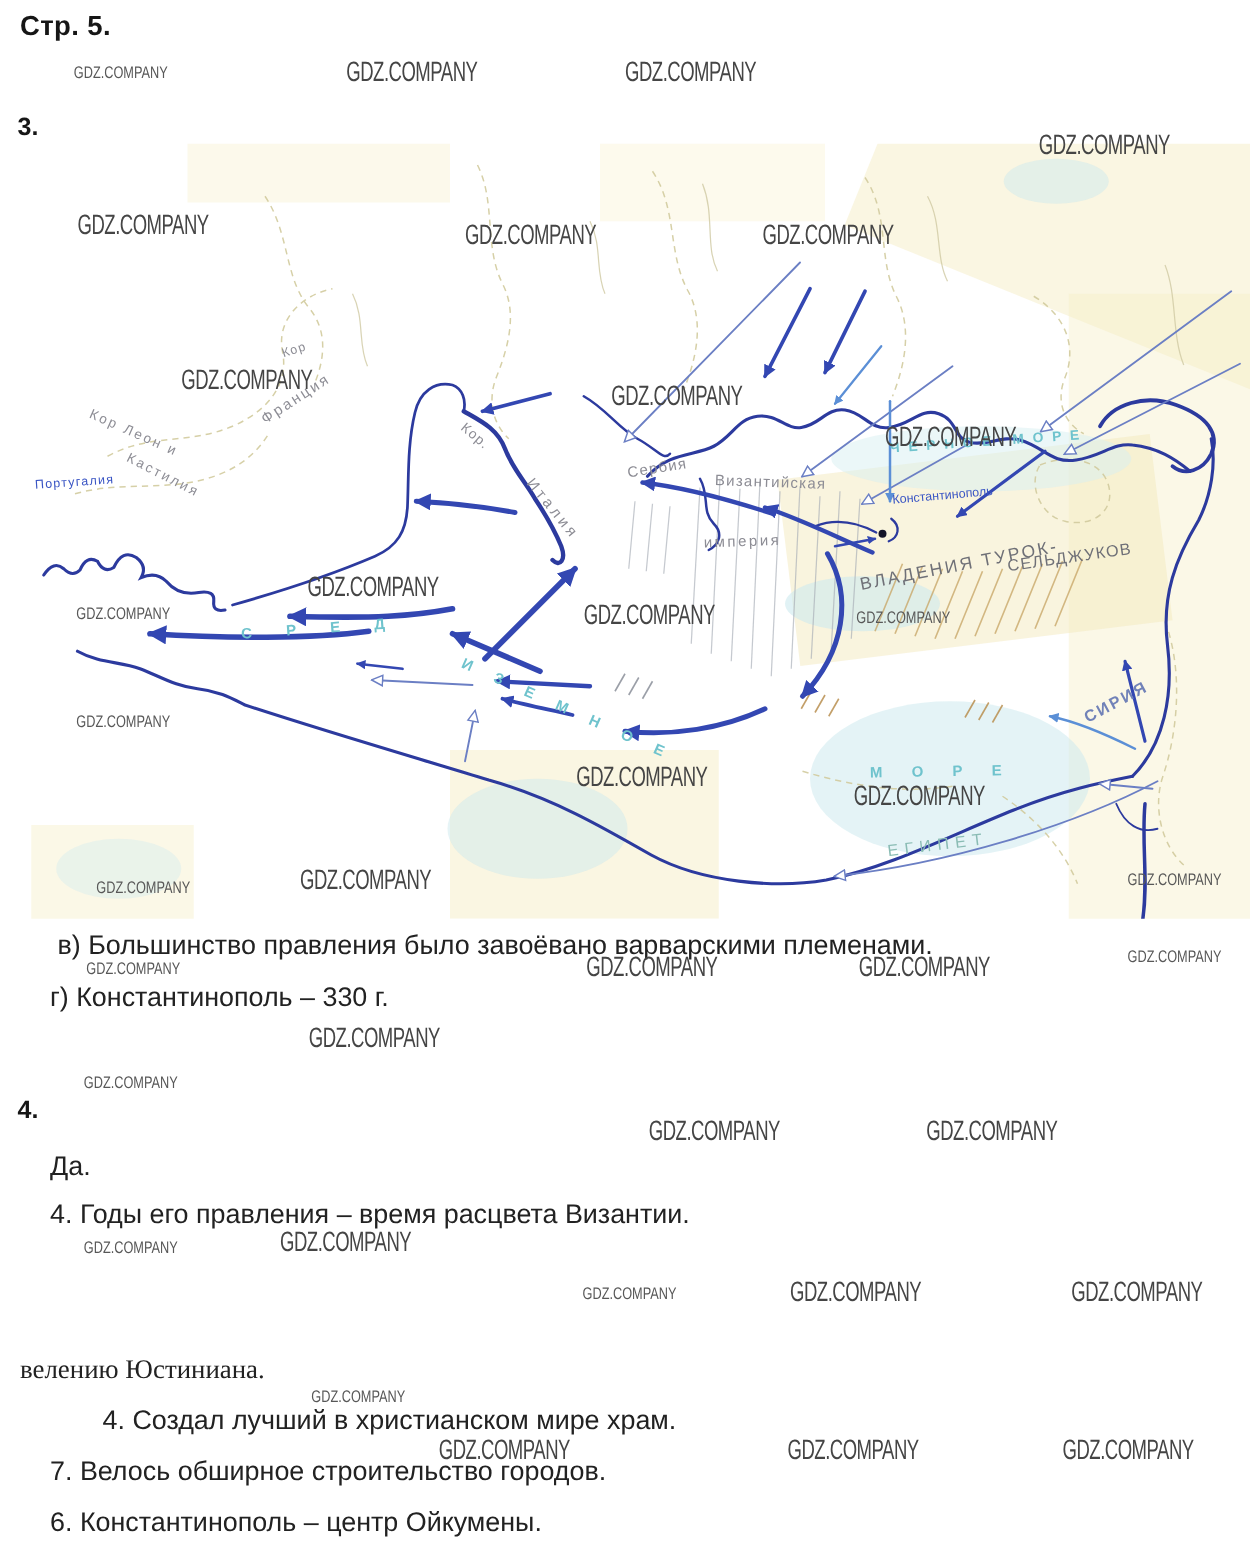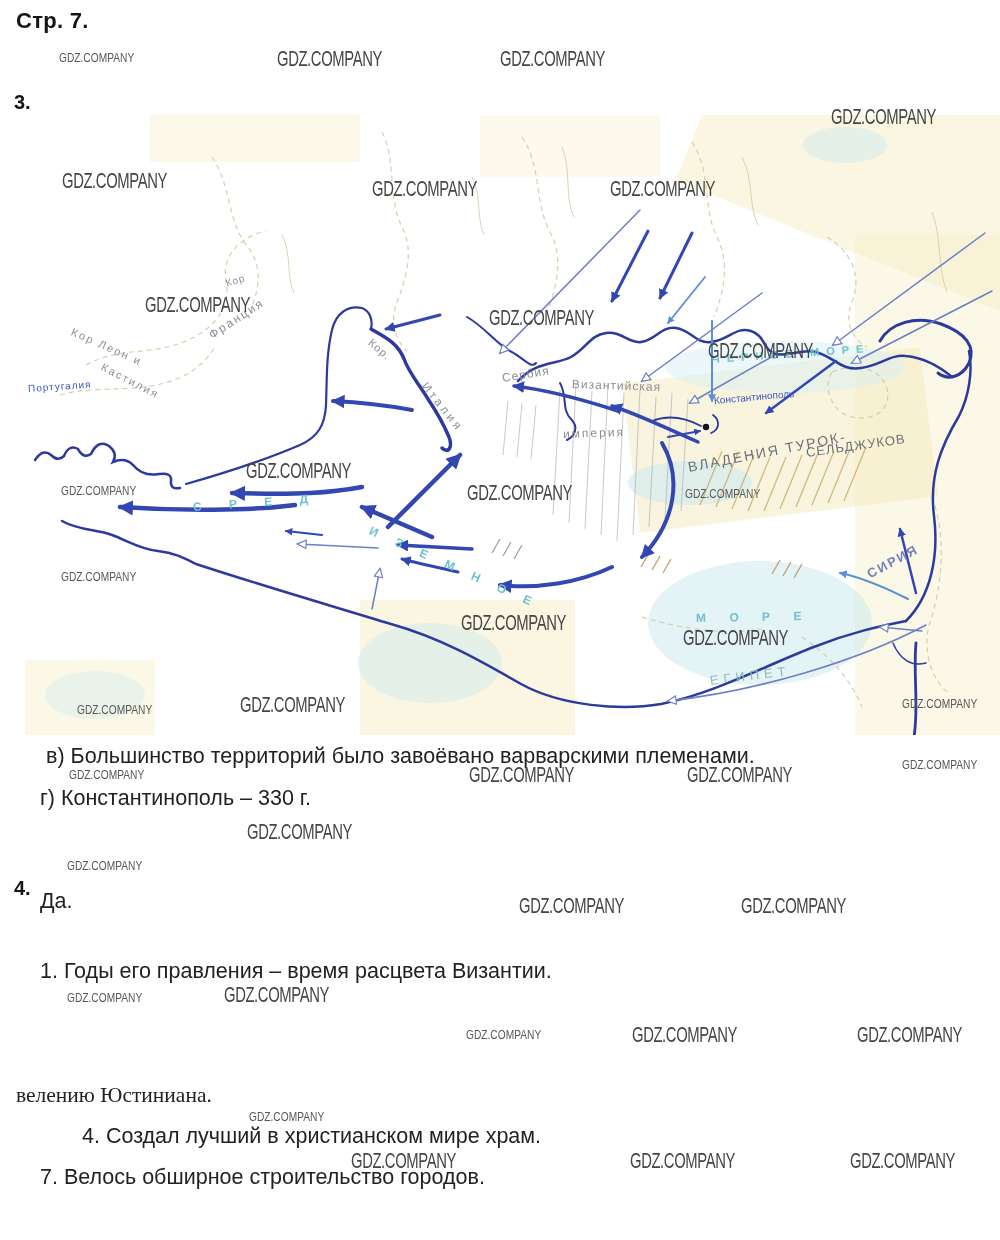--- a/index.html
+++ b/index.html
@@ -26,21 +26,21 @@
   .blue-pencil{color:#7182b8;font-weight:bold;}
   .sea{color:#6fc3cd;font-weight:bold;}
   .sea2{color:#8abcb4;}
   #t3-lines,#t4-lines{position:absolute;left:0;top:0;width:100%;height:100%;z-index:4;}
 </style>
 </head>
 <body>
 
 <div class="page">
 
-  <div class="hdr">Стр. 7.</div>
+  <div class="hdr">Стр. 5.</div>
   <div class="tnum" id="t3num">3.</div>
 
   <div class="map">
     <svg width="1000" height="620" viewBox="0 0 1000 620">
       <defs>
         <marker id="mA" viewBox="0 0 10 10" refX="8.5" refY="5" markerWidth="3.4" markerHeight="3.4" orient="auto-start-reverse">
           <path d="M0,0 L10,5 L0,10 z" fill="#3347b2"></path>
         </marker>
         <marker id="mO" viewBox="0 0 10 10" refX="8.5" refY="5" markerWidth="7" markerHeight="7" orient="auto-start-reverse">
           <path d="M0.8,1 L9.2,5 L0.8,9 z" fill="#ffffff" stroke="#6b7fc4" stroke-width="1.1"></path>
@@ -207,31 +207,32 @@
         <span class="pencil-big" style="left: 806px; top: 330px; font-size: 13px; letter-spacing: 1px; transform: rotate(-8deg);">СЕЛЬДЖУКОВ</span>
         <span class="blue-pencil" style="left: 868px; top: 452px; font-size: 13px; letter-spacing: 2px; transform: rotate(-28deg);">СИРИЯ</span>
         <span class="sea2" style="left: 710px; top: 558px; font-size: 13px; letter-spacing: 5px; transform: rotate(-7deg);">ЕГИПЕТ</span>
         <span class="sea" style="left: 193px; top: 385px; font-size: 12px; letter-spacing: 12px; transform: rotate(-4deg);">С Р Е Д</span>
         <span class="sea" style="left: 370px; top: 408px; font-size: 12px; letter-spacing: 8px; transform: rotate(24deg);">И З Е М Н О Е</span>
         <span class="sea" style="left: 696px; top: 496px; font-size: 12px; letter-spacing: 10px; transform: rotate(-1deg);">М О Р Е</span>
       </div>
   </div>
 
   <div id="t3-lines">
-      <div class="ans" style="left: 46px; top: 744px;">в) Большинство территорий было завоёвано варварскими племенами.</div>
+      <div class="ans" style="left: 46px; top: 744px;">в) Большинство правления было завоёвано варварскими племенами.</div>
       <div class="ans" style="left: 40px; top: 786px;">г) Константинополь – 330 г.</div>
     </div>
 
   <div class="tnum" id="t4num">4.</div>
   <div id="t4-lines">
-      <div class="ans" style="left: 40px; top: 889px;">Да.</div>
-      <div class="ans" style="left: 40px; top: 959px;">1. Годы его правления – время расцвета Византии.</div>
+      <div class="ans" style="left: 40px; top: 921px;">Да.</div>
+      <div class="ans" style="left: 40px; top: 959px;">4. Годы его правления – время расцвета Византии.</div>
       <div class="ans" style="left: 16px; top: 1083px; font-family: Liberation Serif, serif;">велению Юстиниана.</div>
       <div class="ans" style="left: 40px; top: 1124px; margin-left: 42px;">4. Создал лучший в христианском мире храм.</div>
       <div class="ans" style="left: 40px; top: 1165px;">7. Велось обширное строительство городов.</div>
+      <div class="ans" style="left: 40px; top: 1206px;">6. Константинополь – центр Ойкумены.</div>
     </div>
 
   <div id="wm-layer">
       <span class="wm s" style="left: 45px; top: 50px;">GDZ.COMPANY</span>
       <span class="wm m" style="left: 263px; top: 46px;">GDZ.COMPANY</span>
       <span class="wm m" style="left: 486px; top: 46px;">GDZ.COMPANY</span>
       <span class="wm m" style="left: 817px; top: 104px;">GDZ.COMPANY</span>
       <span class="wm m" style="left: 48px; top: 168px;">GDZ.COMPANY</span>
       <span class="wm m" style="left: 358px; top: 176px;">GDZ.COMPANY</span>
       <span class="wm m" style="left: 596px; top: 176px;">GDZ.COMPANY</span>

